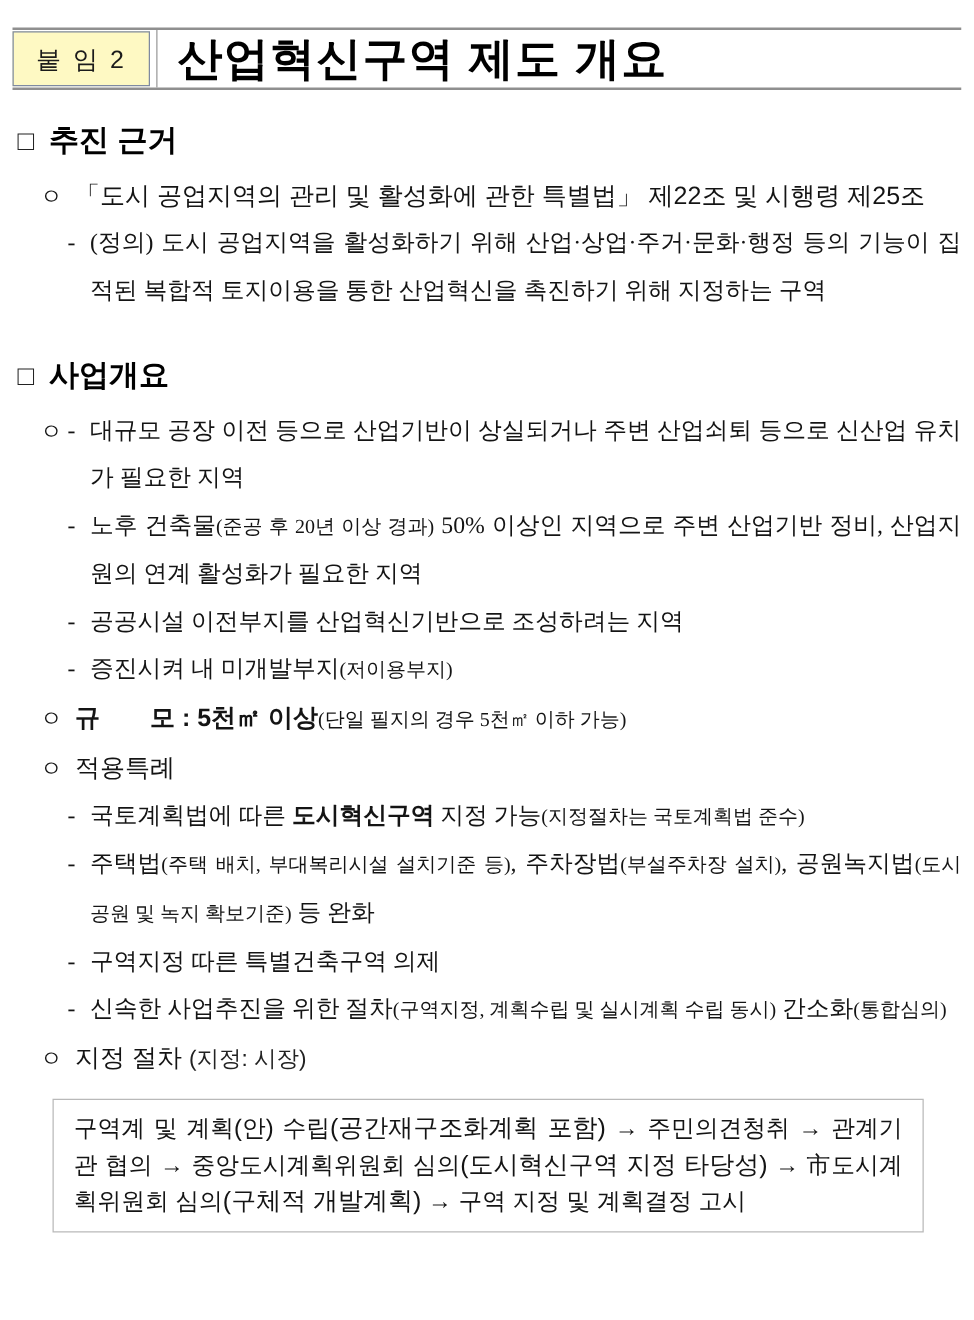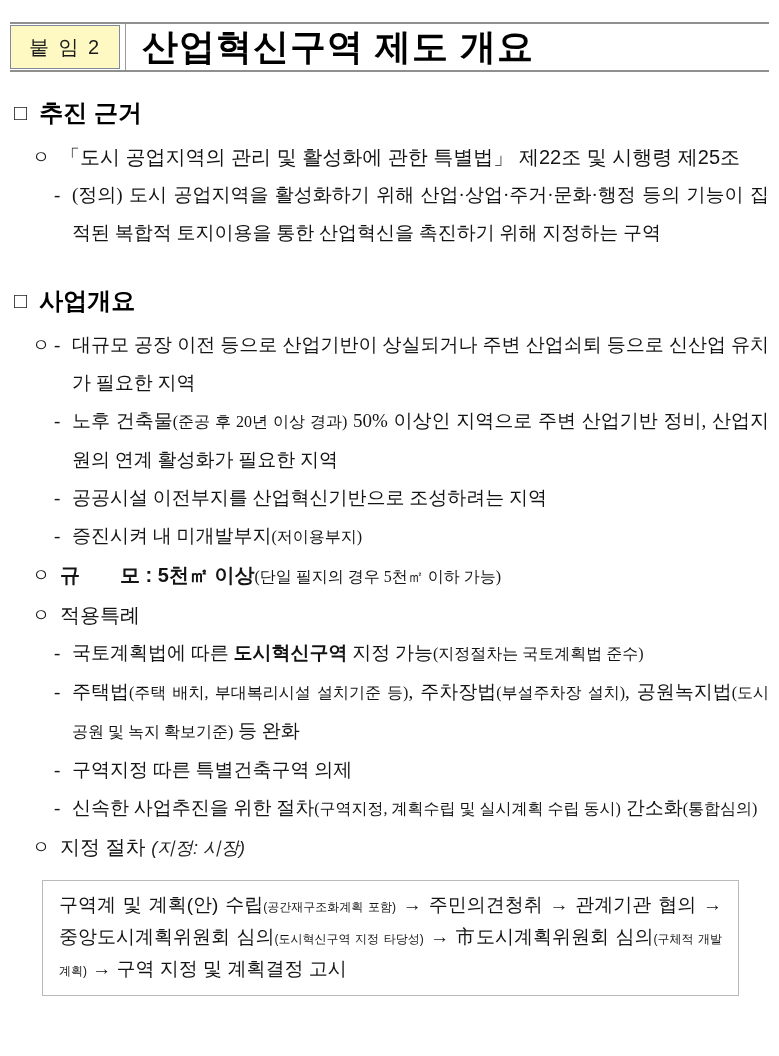--- a/index.html
+++ b/index.html
@@ -42,31 +42,31 @@
   .row .mk { position:absolute; top:0; }
   .lv1 { padding-left:50px; font-size:20px; line-height:38px; font-family:"Liberation Sans", sans-serif; }
   .lv1 .mk { left:22px; font-size:18px; }
   .lv1.first { margin-top:8px; }
   .lv2 { padding-left:62px; font-size:19px; line-height:38px; font-family:"Liberation Serif", serif; }
   .lv2 .mk { left:44px; }
 
   .sm { font-size:16px; }
   .b  { font-weight:bold; }
   .serif { font-family:"Liberation Serif", serif; }
-  .light { font-weight:normal; font-size:18px; color:#222;font-style:italic; }
+  .light { font-weight:normal; font-size:18px; color:#222; }
 
   
   .flow-box {
     margin:13px 30px 0 32px;
     border:1px solid #b9b9b9;
     padding:9px 16px 9px 16px;
     font-size:19px; line-height:29px;
     text-align:justify; color:#141414;
   }
-  .flow-box .sm { font-size:12px; }
+  .flow-box .sm { font-size:20px; }
 </style>
 </head>
 <body>
 
 <div class="page">
 
   <header class="doc-header">
     <div class="badge">붙 임 2</div>
     <div class="vline"></div>
     <h1 class="doc-title">산업혁신구역 제도 개요</h1>

